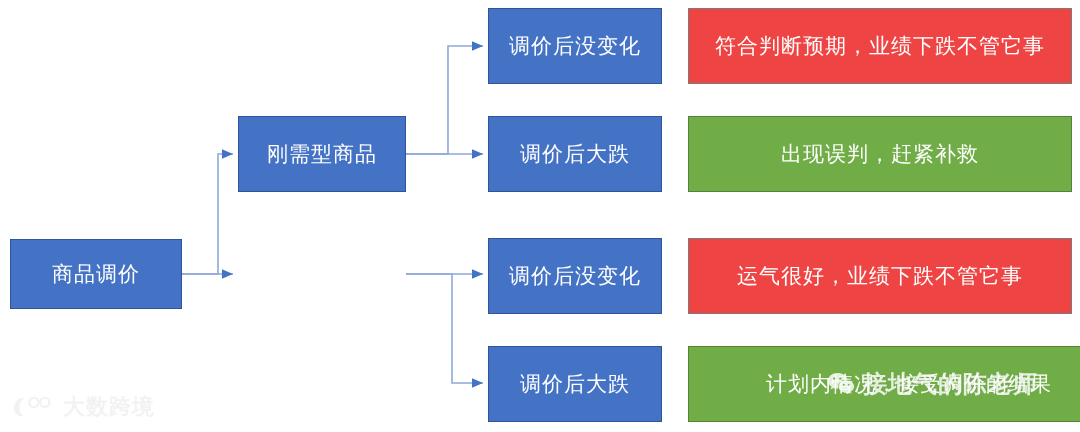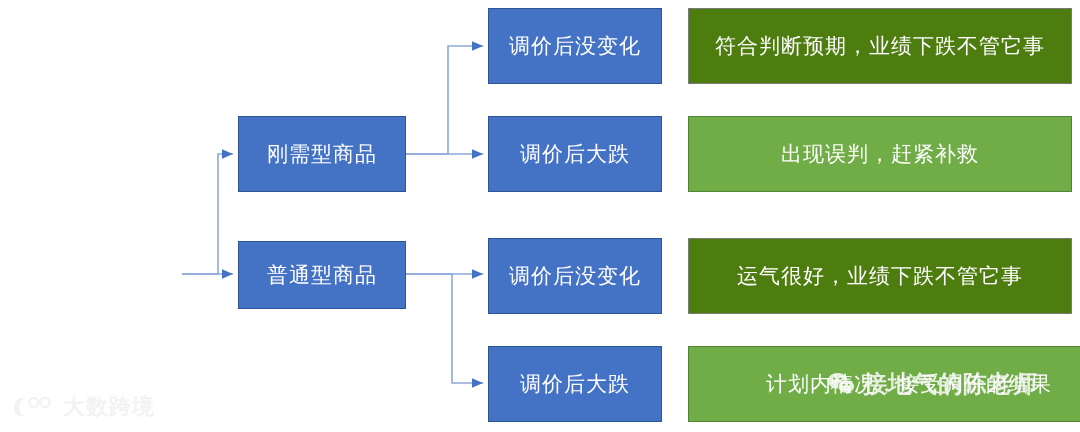--- a/index.html
+++ b/index.html
@@ -26,21 +26,21 @@
     letter-spacing: 1px;
     text-align: right;
     line-height: 1.2;
     white-space: nowrap;
   }
   .node.blue {
     background: #4472c4;
     border: 1px solid #2f5597;
   }
   .node.gray {
-    background: #4d7c0f;
+    background: #ef4444;
     border: 1px solid #7b7b7b;
   }
   .node.green {
     background: #70ad47;
     border: 1px solid #548235;
   }
 
   
   #wires {
     position: absolute;
@@ -103,28 +103,28 @@
       <path d="M406,154 L448,154 L448,46 L483,46"></path>
 
       <path d="M406,154 L483,154"></path>
 
       <path d="M406,274 L483,274"></path>
 
       <path d="M406,274 L452,274 L452,383 L483,383"></path>
     </g>
   </svg>
 
+  <div class="node blue" style="left:10px; top:239px; width:172px; height:70px; font-size:21px;">
+    <span>商品调价</span>
+  </div>
 
   <div class="node blue" style="left:238px; top:116px; width:168px; height:76px; font-size:21px;">
     <span>刚需型商品</span>
   </div>
 
-  <div class="node blue" style="left:238px; top:241px; width:168px; height:68px; font-size:21px;">
-    <span>普通型商品</span>
-  </div>
 
   <div class="node blue" style="left:488px; top:8px; width:174px; height:76px; font-size:21px;">
     <span>调价后没变化</span>
   </div>
 
   <div class="node blue" style="left:488px; top:116px; width:174px; height:76px; font-size:21px;">
     <span>调价后大跌</span>
   </div>
 
   <div class="node blue" style="left:488px; top:238px; width:174px; height:76px; font-size:21px;">

